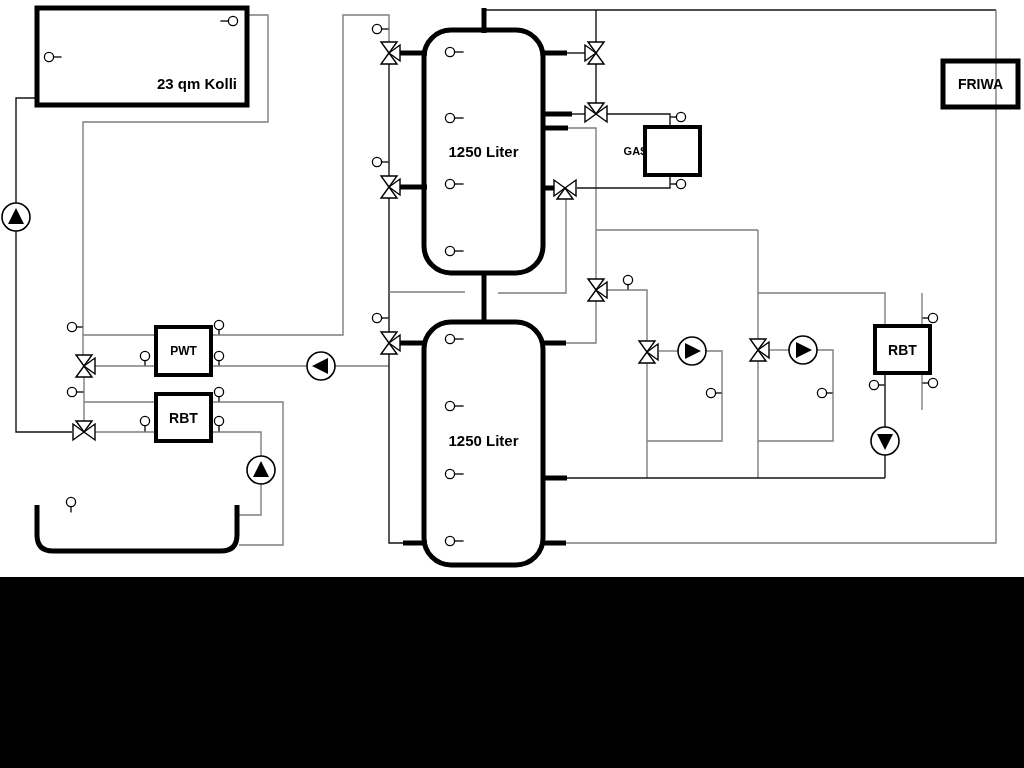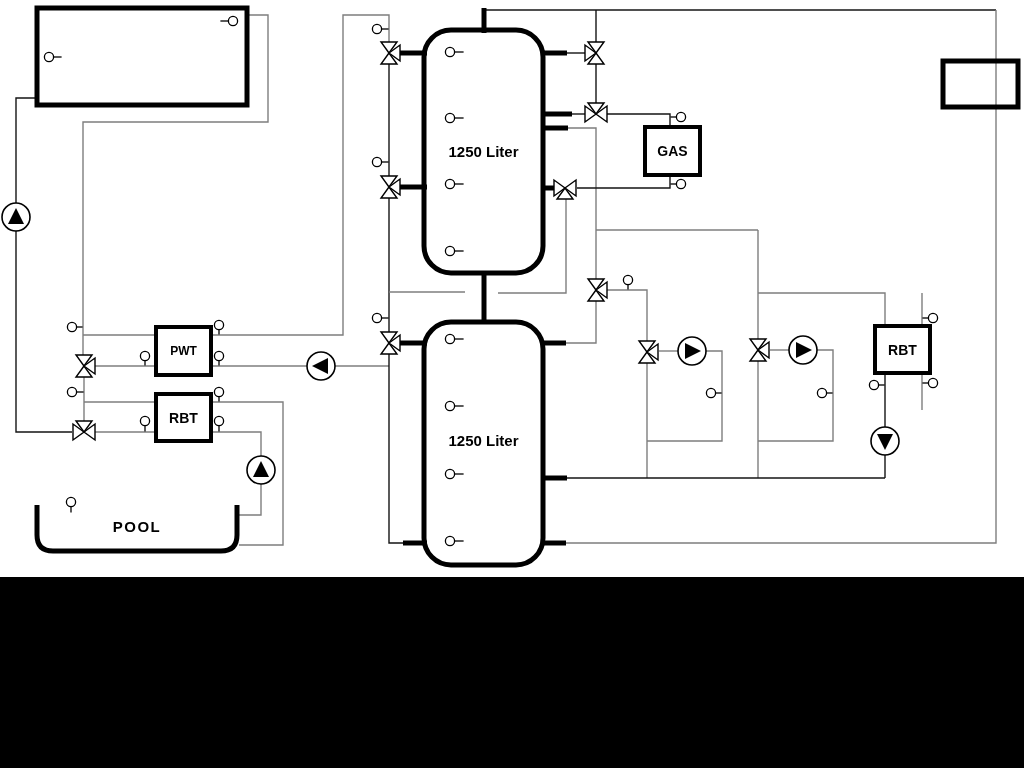--- a/index.html
+++ b/index.html
@@ -4,21 +4,21 @@
 <style>
   html,body{margin:0;padding:0;background:#fff;}
   #stage{position:relative;width:1024px;height:768px;background:#fff;overflow:hidden;
          font-family:"Liberation Sans",sans-serif;}
   #schematic-svg{position:absolute;left:0;top:0;}
   .lbl{position:absolute;color:#000;font-weight:bold;font-size:15px;display:flex;
        align-items:center;justify-content:center;box-sizing:border-box;pointer-events:none;}
   #lbl-collector{left:37px;top:8px;width:200px;height:84px;align-items:flex-end;justify-content:flex-end;}
   #lbl-tank1{left:424px;top:143px;width:119px;}
   #lbl-tank2{left:424px;top:432px;width:119px;}
-  #lbl-gas{left:645px;top:127px;width:55px;height:48px;font-size:14px;}
+  #lbl-gas{left:608px;top:127px;width:55px;height:48px;font-size:11px;}
   #lbl-friwa{left:943px;top:61px;width:75px;height:46px;font-size:14px;}
   #lbl-pwt{left:156px;top:327px;width:55px;height:48px;font-size:12px;}
   #lbl-rbt-left{left:156px;top:394px;width:55px;height:47px;font-size:14px;}
   #lbl-rbt-right{left:875px;top:326px;width:55px;height:47px;font-size:14px;}
   #lbl-pool{left:37px;top:505px;width:200px;height:42px;letter-spacing:1.5px;}
   #bottom-bar{position:absolute;left:0;top:577px;width:1024px;height:191px;}
 </style>
 </head>
 <body>
 
@@ -187,22 +187,23 @@
       <circle cx="822" cy="393" r="4.6" fill="#ffffff" stroke="#000000" stroke-width="1.3"></circle>
       <line x1="826.6" y1="393" x2="832.6" y2="393" stroke="#000000" stroke-width="1.3"></line>
       <circle cx="874" cy="385" r="4.6" fill="#ffffff" stroke="#000000" stroke-width="1.3"></circle>
       <line x1="878.6" y1="385" x2="884.6" y2="385" stroke="#000000" stroke-width="1.3"></line>
       <circle cx="933" cy="318" r="4.6" fill="#ffffff" stroke="#000000" stroke-width="1.3"></circle>
       <line x1="922.4" y1="318" x2="928.4" y2="318" stroke="#000000" stroke-width="1.3"></line>
       <circle cx="933" cy="383" r="4.6" fill="#ffffff" stroke="#000000" stroke-width="1.3"></circle>
       <line x1="922.4" y1="383" x2="928.4" y2="383" stroke="#000000" stroke-width="1.3"></line>
     </svg>
 
+  <div class="lbl" id="lbl-collector">23 qm Kolli</div>
   <div class="lbl" id="lbl-tank1">1250 Liter</div>
   <div class="lbl" id="lbl-tank2">1250 Liter</div>
   <div class="lbl" id="lbl-gas">GAS</div>
+  <div class="lbl" id="lbl-friwa">FRIWA</div>
   <div class="lbl" id="lbl-pwt">PWT</div>
   <div class="lbl" id="lbl-rbt-left">RBT</div>
   <div class="lbl" id="lbl-rbt-right">RBT</div>
-  <div class="lbl" id="lbl-pool">POOL</div>
 
   <div id="bottom-bar" style="background: rgb(0, 0, 0);"></div>
 </div>
 
 </body></html>

